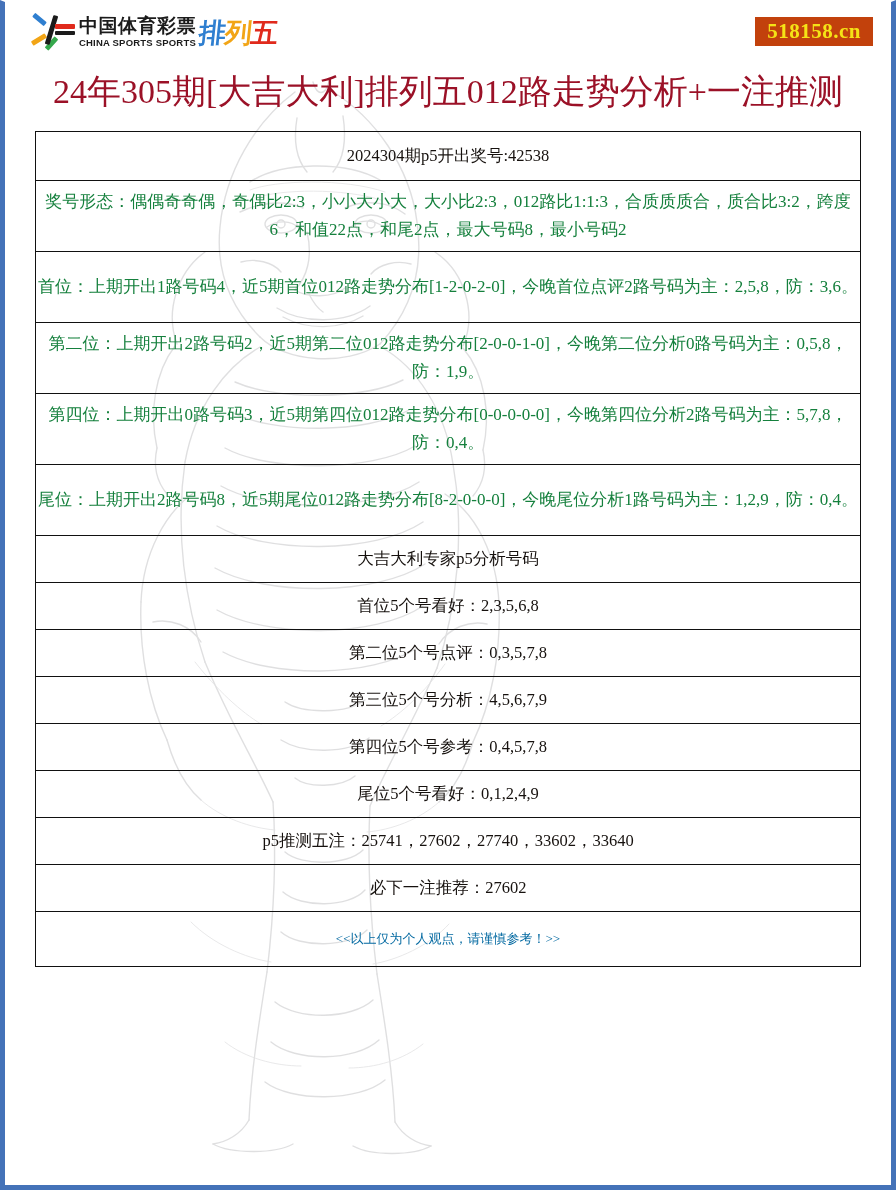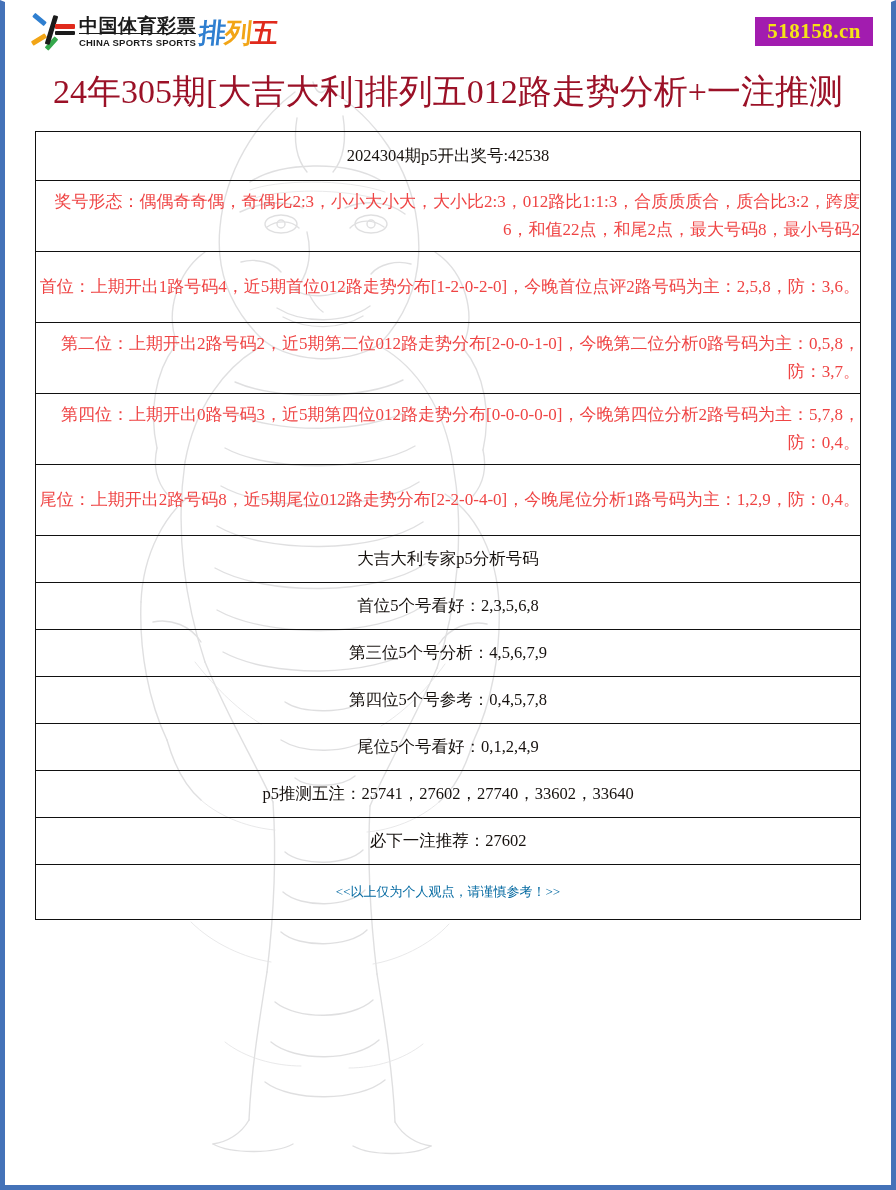--- a/index.html
+++ b/index.html
@@ -71,21 +71,20 @@
     justify-content: center;
     line-height: 1;
     margin-right: 3px;
   }
   .cn-text .big {
     font-family: "DejaVu Sans", sans-serif;
     font-size: 19px;
     font-weight: bold;
     letter-spacing: 0.5px;
     color: #1b1b1b;
-    text-decoration: underline;
   }
   .cn-text .small {
     font-family: "Liberation Sans", sans-serif;
     font-size: 9.5px;
     font-weight: bold;
     letter-spacing: 0.2px;
     color: #1b1b1b;
     margin-top: 3px;
   }
   .pl5 {
@@ -99,21 +98,21 @@
   }
   .pl5 i { font-style: normal; }
   .pl5 .c1 { color: #2f7fd0; }
   .pl5 .c2 { color: #f2a516; }
   .pl5 .c3 { color: #e02a1c; }
 
   .site-badge {
     position: absolute;
     right: 18px;
     top: 15px;
-    background: #a21caf;
+    background: #c2410c;
     color: #f5e316;
     font-family: "Liberation Serif", serif;
     font-size: 21px;
     font-weight: bold;
     letter-spacing: 0.5px;
     padding: 3px 12px 4px 12px;
     line-height: 1.05;
   }
 
   
@@ -151,23 +150,23 @@
   .cell-center {
     text-align: center;
     font-size: 16.5px;
     color: #16110e;
     height: 46px;
     line-height: 46px;
     white-space: nowrap;
   }
   .cell-center.tall { height: 48px; line-height: 48px; }
   .cell-para {
-    text-align: right;
+    text-align: center;
     font-size: 17px;
-    color: #ef4444;
+    color: #15803d;
     line-height: 1.62;
     padding: 10px 12px 12px 10px;
     height: 70px;
     word-break: break-all;
   }
   .footnote {
     text-align: center;
     font-size: 13px;
     color: #0369a1;
     height: 54px;
@@ -293,33 +292,36 @@
         <tr>
           <td class="cell-center tall">2024304期p5开出奖号:42538</td>
         </tr>
         <tr>
           <td class="cell-para">奖号形态：偶偶奇奇偶，奇偶比2:3，小小大小大，大小比2:3，012路比1:1:3，合质质质合，质合比3:2，跨度6，和值22点，和尾2点，最大号码8，最小号码2</td>
         </tr>
         <tr>
           <td class="cell-para">首位：上期开出1路号码4，近5期首位012路走势分布[1-2-0-2-0]，今晚首位点评2路号码为主：2,5,8，防：3,6。</td>
         </tr>
         <tr>
-          <td class="cell-para">第二位：上期开出2路号码2，近5期第二位012路走势分布[2-0-0-1-0]，今晚第二位分析0路号码为主：0,5,8，防：3,7。</td>
+          <td class="cell-para">第二位：上期开出2路号码2，近5期第二位012路走势分布[2-0-0-1-0]，今晚第二位分析0路号码为主：0,5,8，防：1,9。</td>
         </tr>
         <tr>
           <td class="cell-para">第四位：上期开出0路号码3，近5期第四位012路走势分布[0-0-0-0-0]，今晚第四位分析2路号码为主：5,7,8，防：0,4。</td>
         </tr>
         <tr>
-          <td class="cell-para">尾位：上期开出2路号码8，近5期尾位012路走势分布[2-2-0-4-0]，今晚尾位分析1路号码为主：1,2,9，防：0,4。</td>
+          <td class="cell-para">尾位：上期开出2路号码8，近5期尾位012路走势分布[8-2-0-0-0]，今晚尾位分析1路号码为主：1,2,9，防：0,4。</td>
         </tr>
         <tr>
           <td class="cell-center">大吉大利专家p5分析号码</td>
         </tr>
         <tr>
           <td class="cell-center">首位5个号看好：2,3,5,6,8</td>
+        </tr>
+        <tr>
+          <td class="cell-center">第二位5个号点评：0,3,5,7,8</td>
         </tr>
         <tr>
           <td class="cell-center">第三位5个号分析：4,5,6,7,9</td>
         </tr>
         <tr>
           <td class="cell-center">第四位5个号参考：0,4,5,7,8</td>
         </tr>
         <tr>
           <td class="cell-center">尾位5个号看好：0,1,2,4,9</td>
         </tr>

